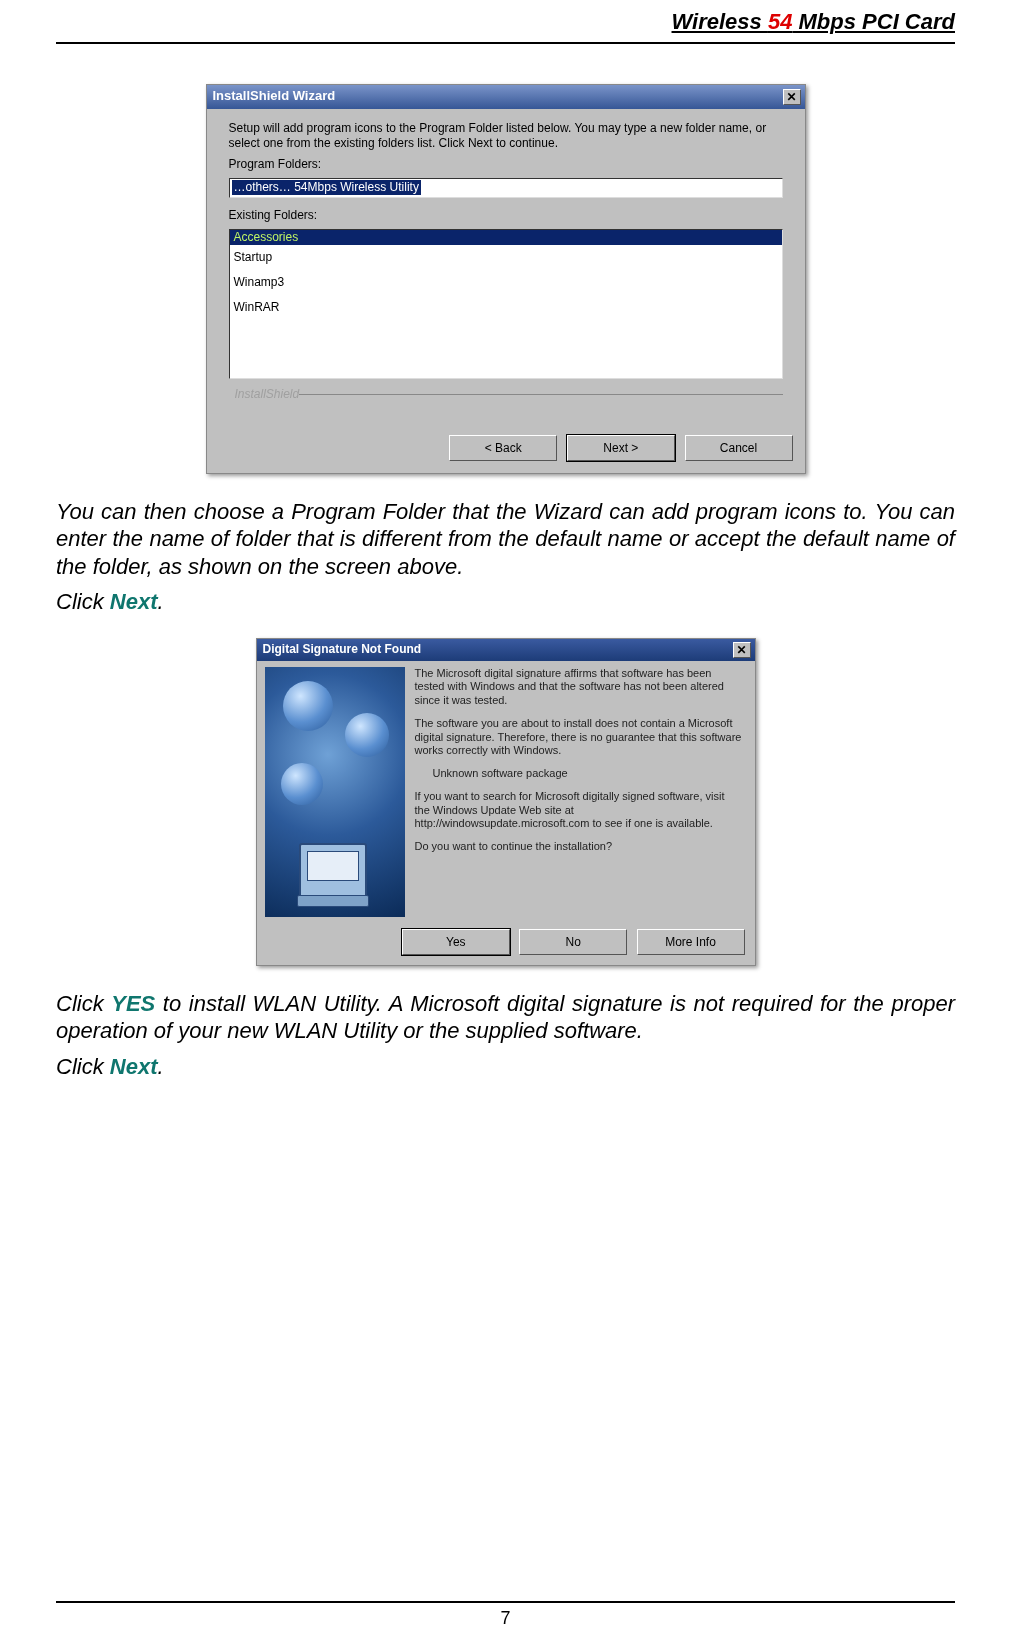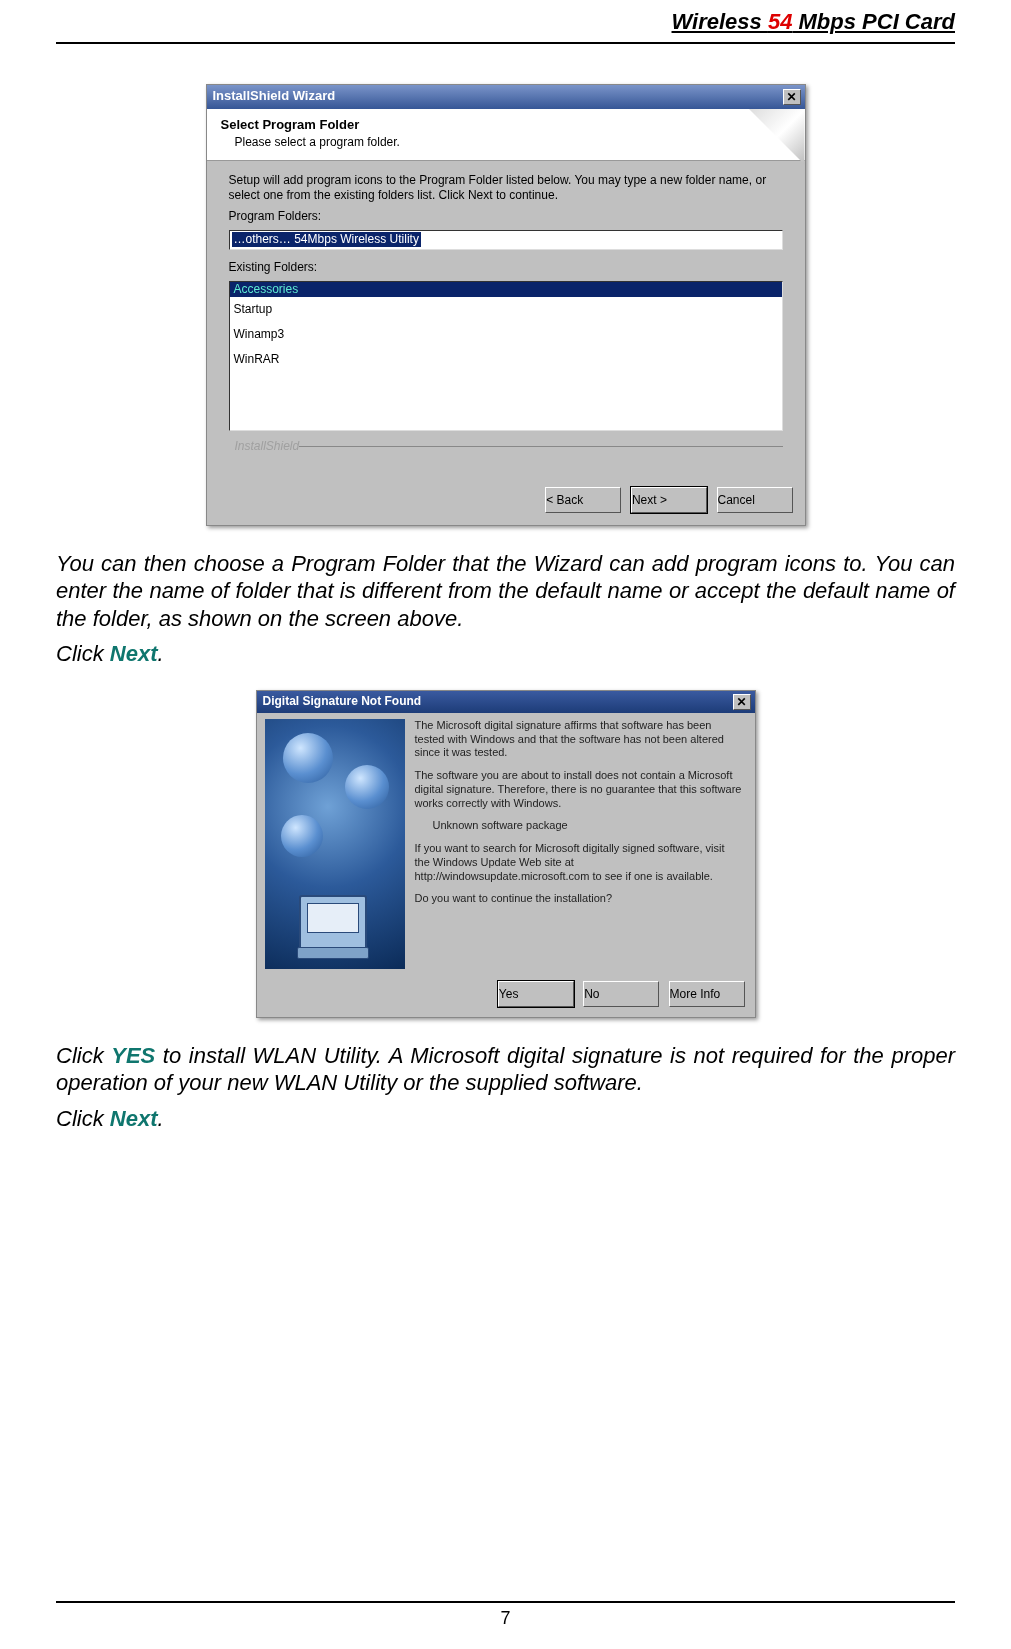--- a/index.html
+++ b/index.html
@@ -75,31 +75,31 @@
   }
   .inputbox .sel {
     background:#0a246a; color:#fff; padding:0 2px;
   }
   .listbox {
     background:#fff; border:1px solid #555;
     border-top-color:#333; border-left-color:#333;
     border-right-color:#ddd; border-bottom-color:#ddd;
     height:150px; width:100%; font-size:12px; padding:0;
   }
-  .listbox .sel { background:#0a246a; color:#5eead4; padding:0 4px; }
+  .listbox .sel { background:#0a246a; color:#bef264; padding:0 4px; }
   .listbox div { padding:5px 4px; }
   .brandrow { height:40px; position:relative; }
   .brandname { color:#a0a0a0; font-style:italic; font-size:12px; position:absolute; left:6px; top:8px; }
   .brandline { border-top:1px solid #888; position:absolute; left:70px; right:0; top:15px; }
   .btnrow { text-align:right; padding:10px 12px 12px 12px; }
   .winbtn {
-    display:inline-block; width:76px; height:26px; line-height:24px;
+    display:inline-block; width:108px; height:26px; line-height:24px;
     background:#c0c0c0; border:1px solid #fff;
     border-right-color:#555; border-bottom-color:#555;
-    text-align:left; font-size:12px; margin-left:6px;
+    text-align:center; font-size:12px; margin-left:6px;
     font-family:inherit;
   }
   .winbtn.default { box-shadow:0 0 0 1px #000; }
 
   
   .dlg2 {
     width: 500px;
     border: 1px solid #888;
     background:#c0c0c0;
     font-family:"Tahoma","MS Sans Serif",Arial,sans-serif;
@@ -167,25 +167,20 @@
 
 <div class="content">
 
   <div class="figure">
     <div class="figure-inner">
       <div class="dlg1">
         <div class="dlg1-titlebar">
           <span>InstallShield Wizard</span>
           <span class="x">✕</span>
         </div>
-        <div class="dlg1-head">
-          <div class="pagecurl"></div>
-          <div class="h1">Select Program Folder</div>
-          <div class="h2">Please select a program folder.</div>
-        </div>
         <div class="dlg1-body">
           <p>Setup will add program icons to the Program Folder listed below.  You may type a new folder name, or select one from the existing folders list.  Click Next to continue.</p>
           <p>Program Folders:</p>
           <div class="inputbox">
             <span class="sel">…others… 54Mbps Wireless Utility</span>
           </div>
           <p style="margin-top:10px;">Existing Folders:</p>
           <div class="listbox">
             <div class="sel">Accessories</div>
             <div>Startup</div>

